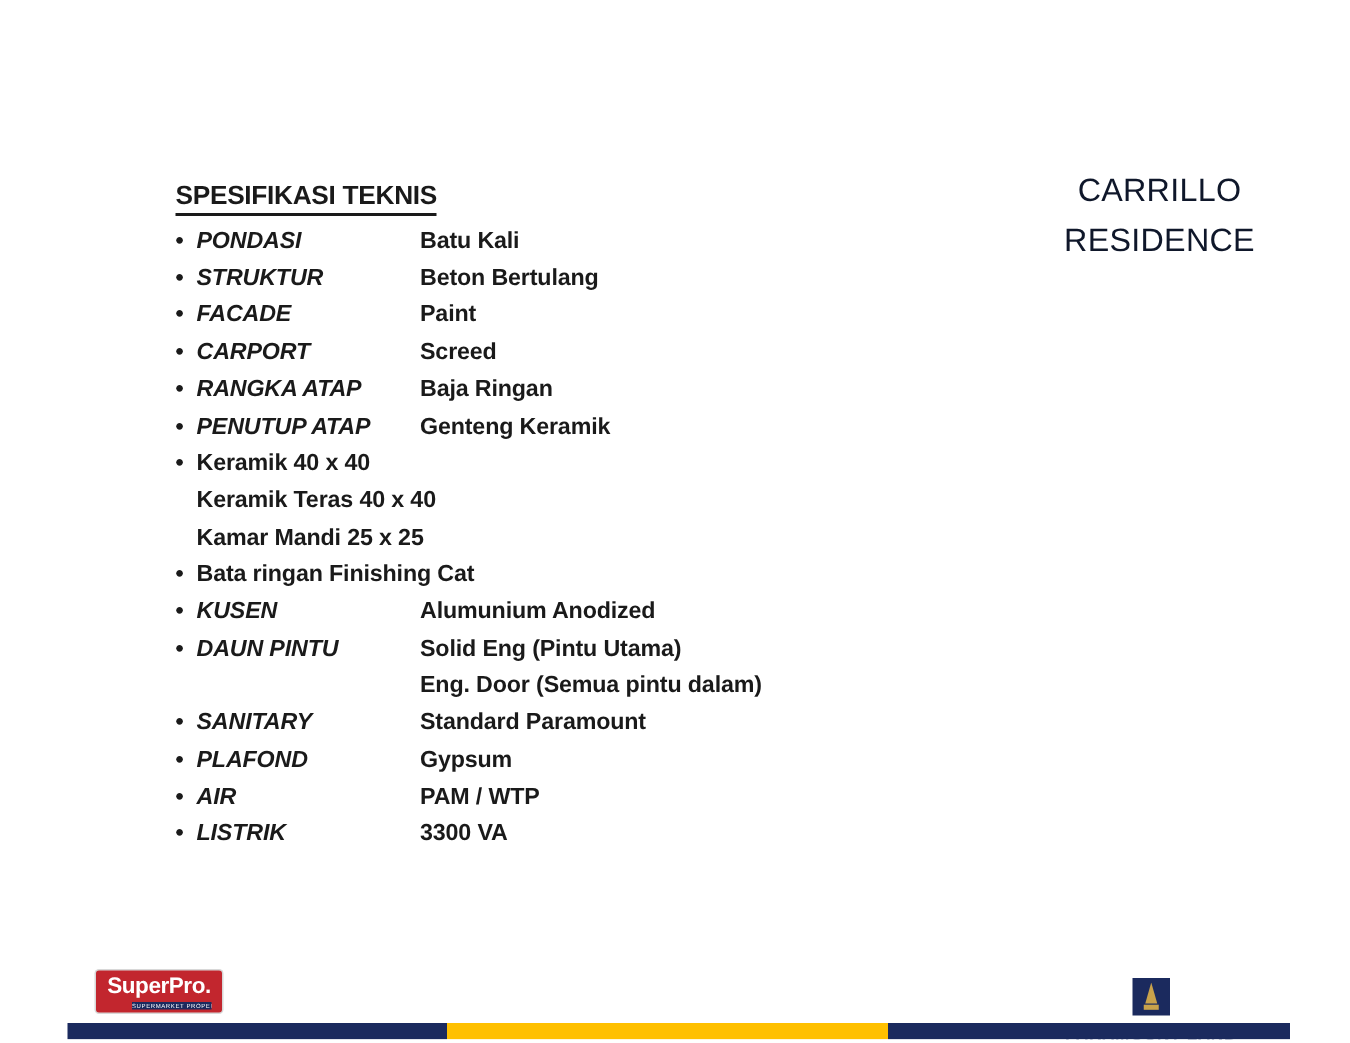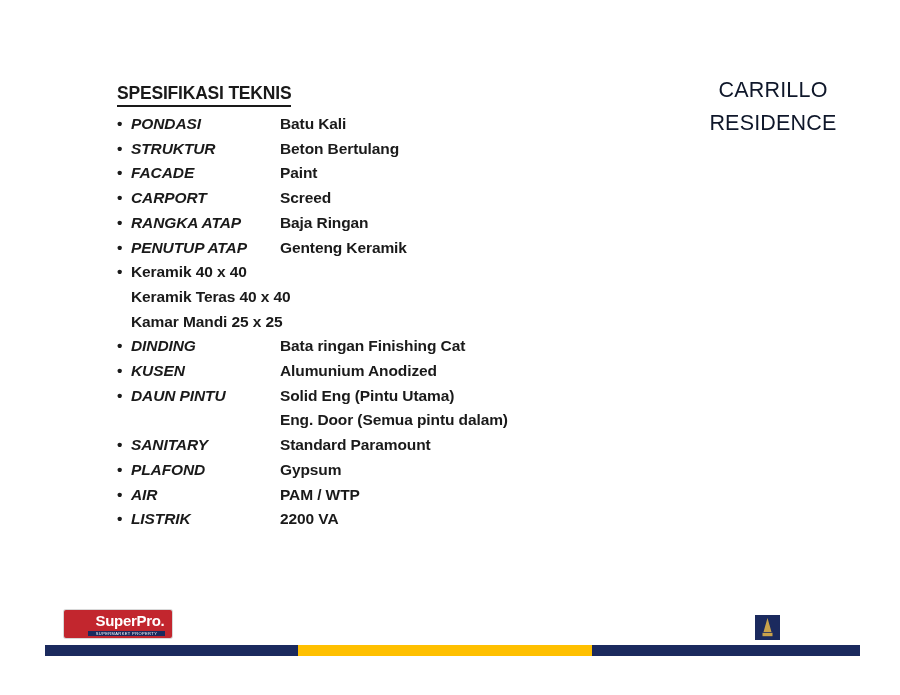--- a/index.html
+++ b/index.html
@@ -9,20 +9,21 @@
     --text:#1A1A1A;
   }
   html,body{margin:0;padding:0;background:#fff;}
   .slide{
     position:relative;
     width:900px;height:656px;
     background:#ffffff;
     font-family:"Liberation Sans", sans-serif;
     color:var(--text);
     overflow:hidden;
+    margin-top:37px;
   }
   
   .page-title{
     position:absolute;left:117px;top:83px;
     font-size:17.5px;font-weight:bold;
     letter-spacing:-0.2px;
     border-bottom:2.5px solid var(--text);
     padding-bottom:1px;
     margin:0;
   }
@@ -55,21 +56,20 @@
   .footer-bar .seg-navy-left{width:253px;background:var(--navy);}
   .footer-bar .seg-gold{width:294px;background:var(--gold);}
   .footer-bar .seg-navy-right{flex:1;background:var(--navy);}
   
   .superpro{
     position:absolute;left:64px;top:610px;width:84px;height:28px;
     background:var(--red);
     border-radius:2px;
     box-shadow:0 0 0 1px #d8d8d8;
     text-align:center;
-    padding-left:24px;
   }
   .superpro-name{
     color:#ffffff;font-weight:bold;font-size:15px;
     line-height:22px;letter-spacing:-0.3px;
     display:block;
   }
   .superpro-tagline{
     position:absolute;left:24px;right:7px;bottom:2px;
     background:var(--navy);color:#ffffff;
     font-size:4px;line-height:5px;letter-spacing:0.4px;
@@ -160,21 +160,20 @@
       <span class="spec-bullet">•</span>
       <span class="spec-values">
           <div>Keramik 40 x 40</div>
           <div>Keramik Teras 40 x 40</div>
           <div>Kamar Mandi 25 x 25</div>
         </span>
     </div>
 
     <div class="spec-row">
       <span class="spec-bullet">•</span>
-      <span class="spec-label">DINDING</span>
       <span class="spec-values">
           <div>Bata ringan Finishing Cat</div>
         </span>
     </div>
 
     <div class="spec-row">
       <span class="spec-bullet">•</span>
       <span class="spec-label">KUSEN</span>
       <span class="spec-values">
           <div>Alumunium Anodized</div>
@@ -211,21 +210,21 @@
       <span class="spec-label">AIR</span>
       <span class="spec-values">
           <div>PAM / WTP</div>
         </span>
     </div>
 
     <div class="spec-row">
       <span class="spec-bullet">•</span>
       <span class="spec-label">LISTRIK</span>
       <span class="spec-values">
-          <div>2200 VA</div>
+          <div>3300 VA</div>
         </span>
     </div>
   </div>
 
   <div class="superpro">
     <span class="superpro-name">SuperPro.</span>
     <span class="superpro-tagline">SUPERMARKET PROPERTY</span>
   </div>
 
   <div class="paramount">

